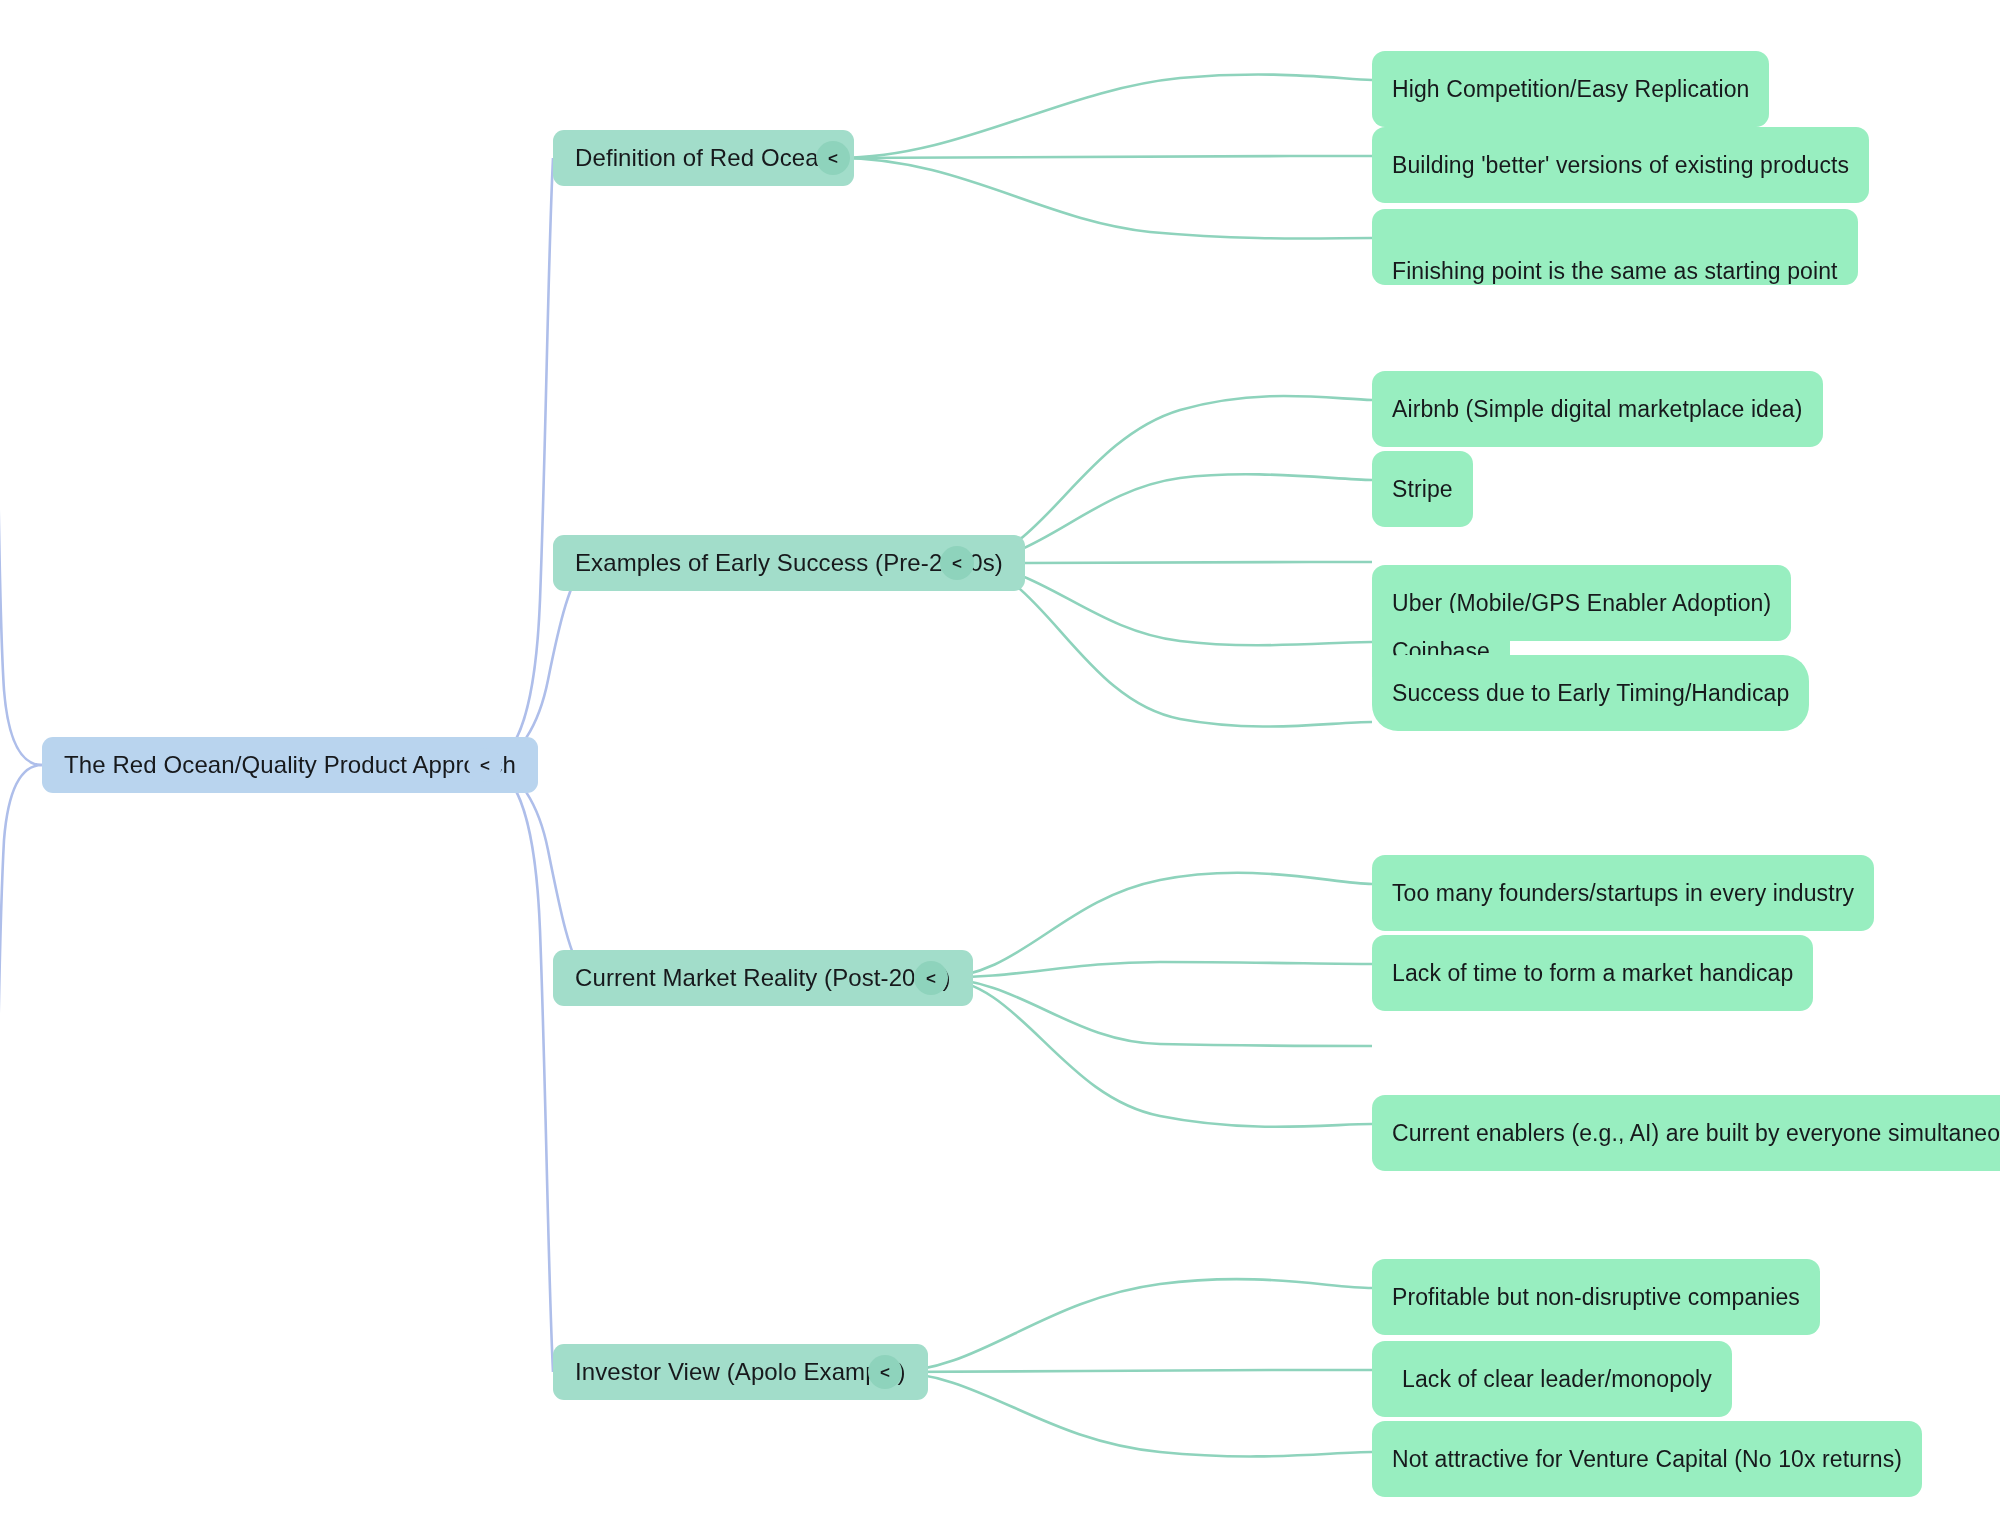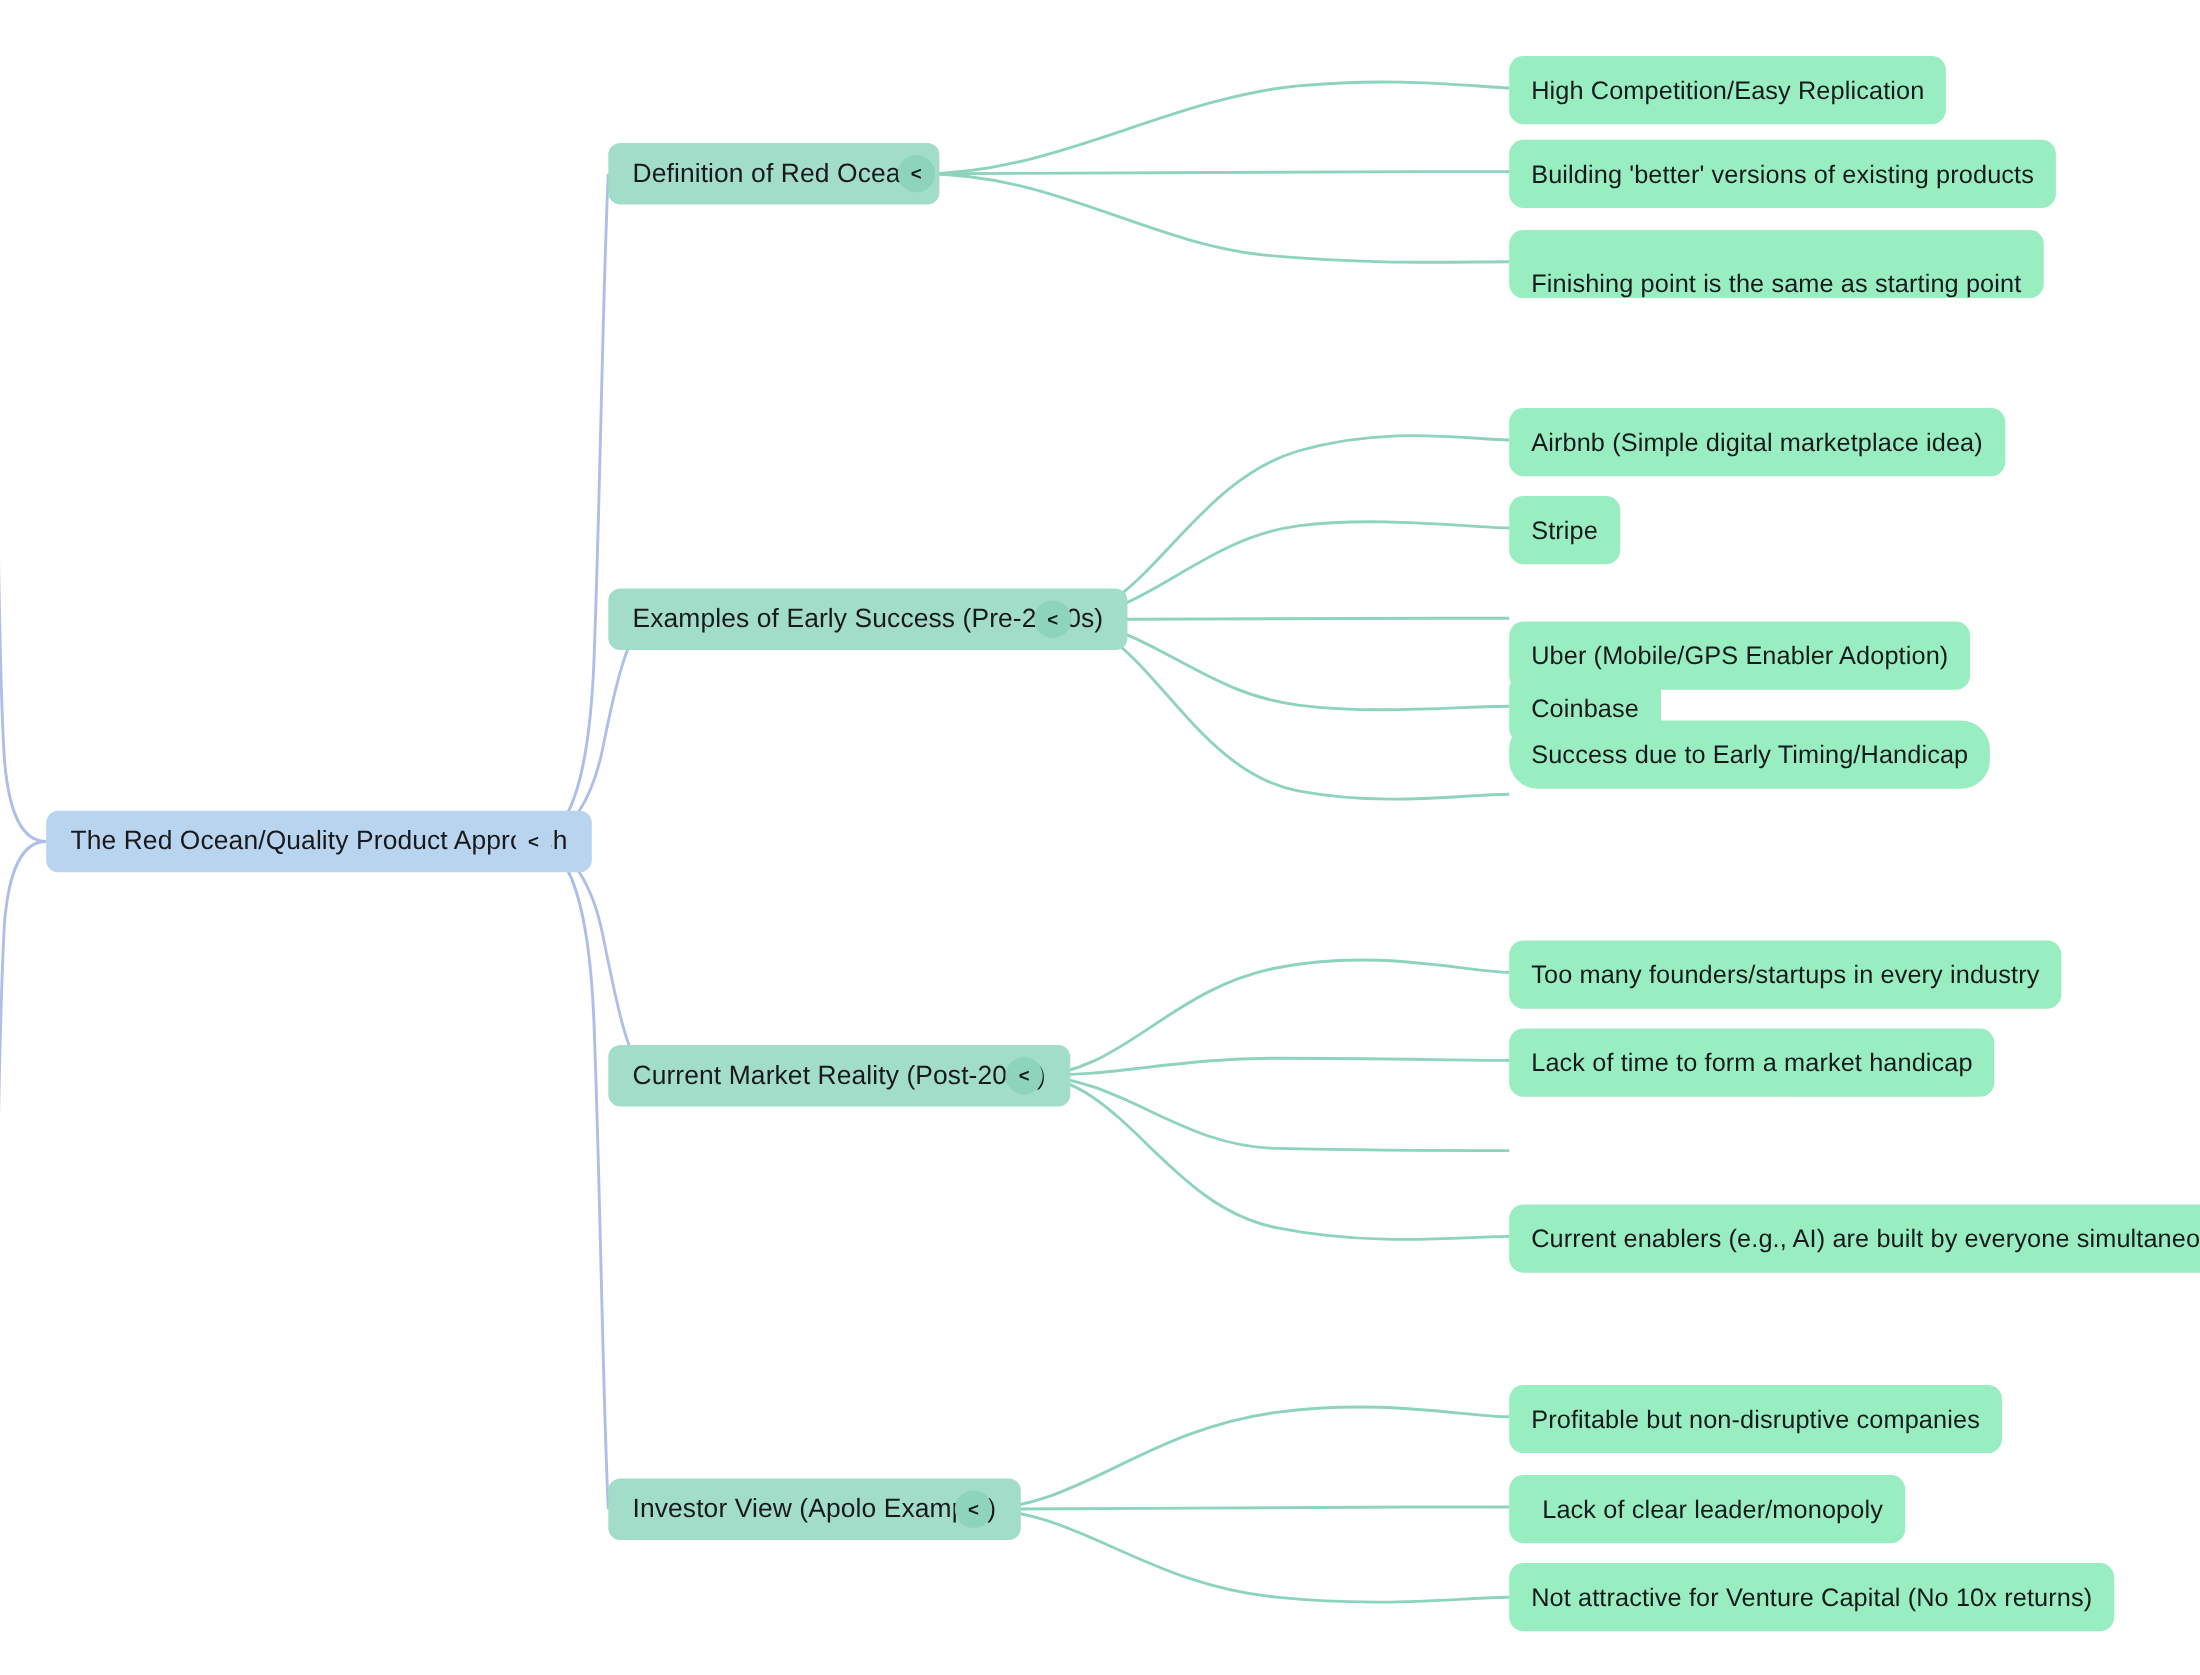--- a/index.html
+++ b/index.html
@@ -46,21 +46,21 @@
     background: #a2ddca;
     font-size: 24px;
     padding: 0 22px;
     height: 56px;
     border-radius: 11px;
   }
   .node-leaf {
     background: #98eec0;
     font-size: 23px;
     padding: 0 20px;
-    height: 62px;
+    height: 76px;
     border-radius: 13px;
   }
   .toggle {
     position: absolute;
     width: 34px;
     height: 34px;
     border-radius: 50%;
     display: flex;
     align-items: center;
     justify-content: center;

